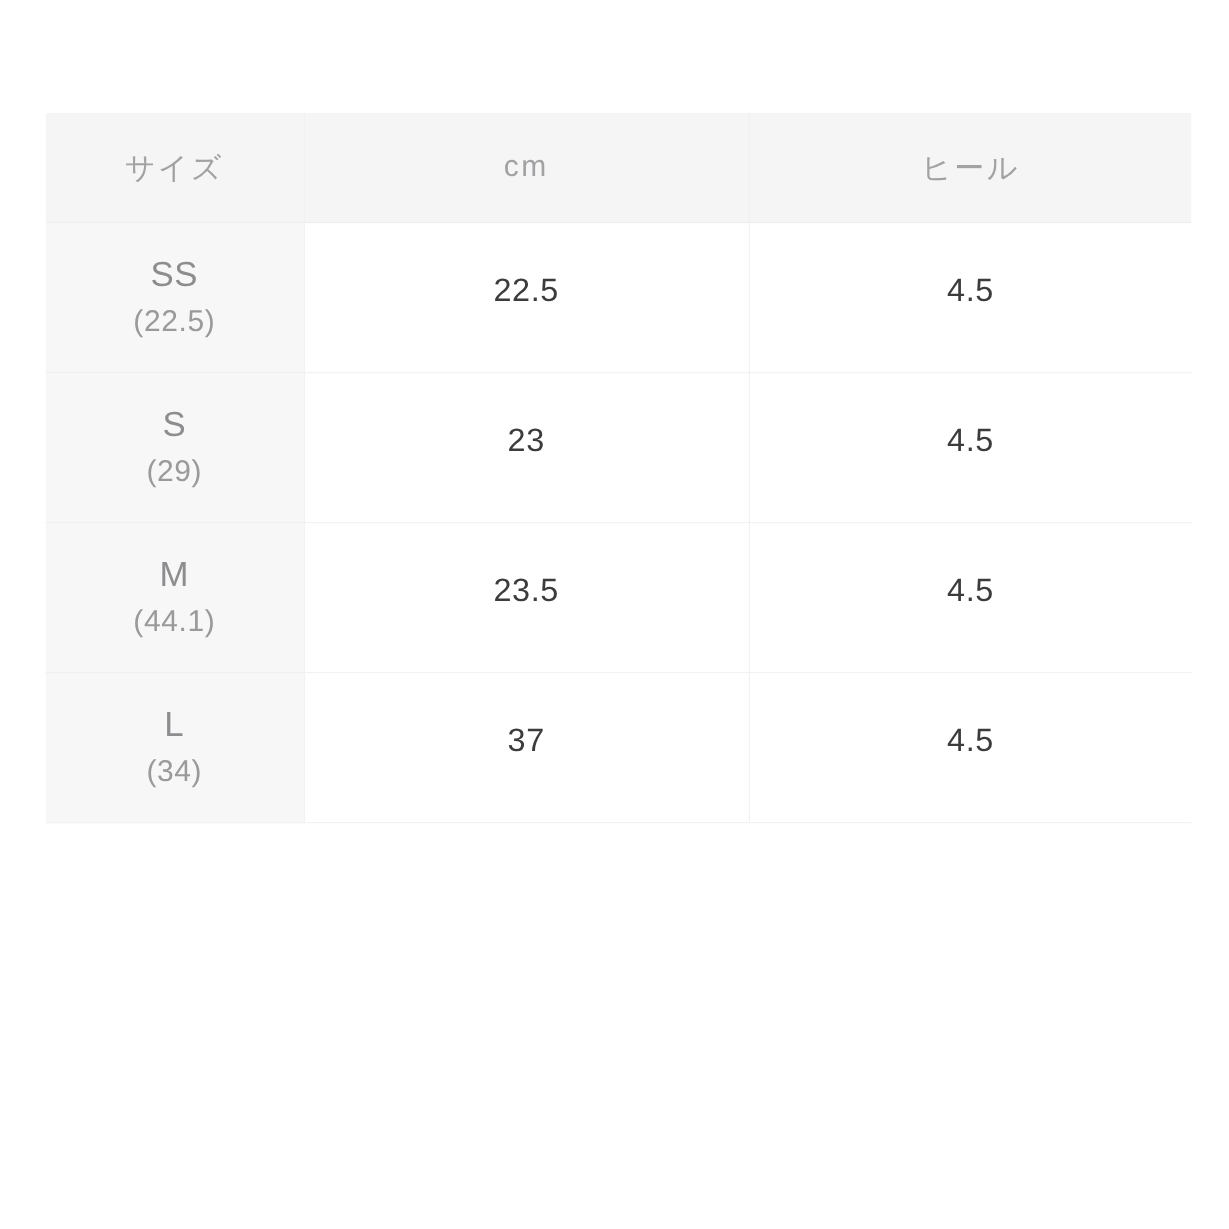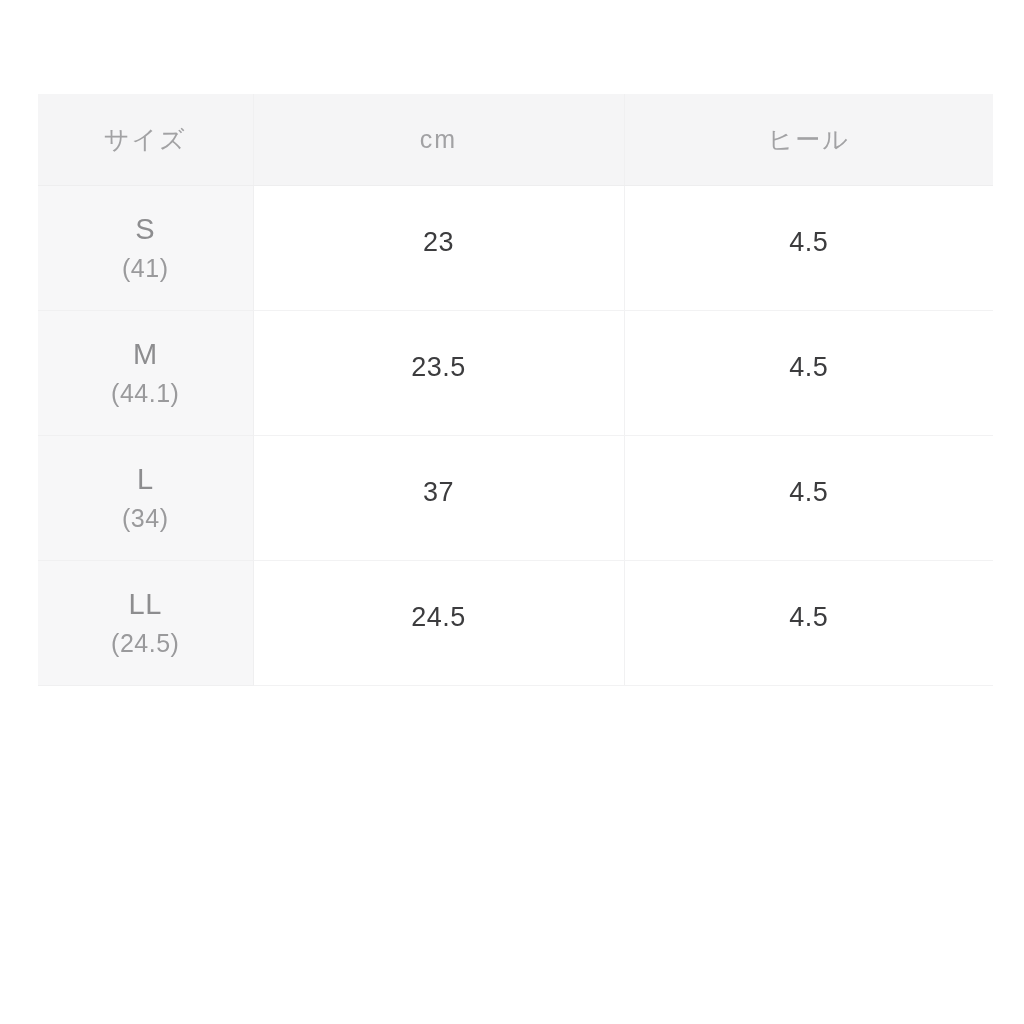--- a/index.html
+++ b/index.html
@@ -109,25 +109,37 @@
       </colgroup>
       <thead>
         <tr>
           <th>サイズ</th>
           <th>cm</th>
           <th class="last">ヒール</th>
         </tr>
       </thead>
       <tbody>
 
+        <tr>
+          <td class="size-cell">
+            <span class="size-code">SS</span>
+            <span class="size-sub">(22.5)</span>
+          </td>
+          <td>
+            <span class="val">22.5</span>
+          </td>
+          <td class="last">
+            <span class="val">4.5</span>
+          </td>
+        </tr>
 
         <tr>
           <td class="size-cell">
             <span class="size-code">S</span>
-            <span class="size-sub">(41)</span>
+            <span class="size-sub">(29)</span>
           </td>
           <td>
             <span class="val">23</span>
           </td>
           <td class="last">
             <span class="val">4.5</span>
           </td>
         </tr>
 
         <tr>
@@ -149,30 +161,18 @@
             <span class="size-sub">(34)</span>
           </td>
           <td>
             <span class="val">37</span>
           </td>
           <td class="last">
             <span class="val">4.5</span>
           </td>
         </tr>
 
-        <tr>
-          <td class="size-cell">
-            <span class="size-code">LL</span>
-            <span class="size-sub">(24.5)</span>
-          </td>
-          <td>
-            <span class="val">24.5</span>
-          </td>
-          <td class="last">
-            <span class="val">4.5</span>
-          </td>
-        </tr>
 
 
       </tbody>
     </table>
   </div>
 </div>
 
 </body></html>

